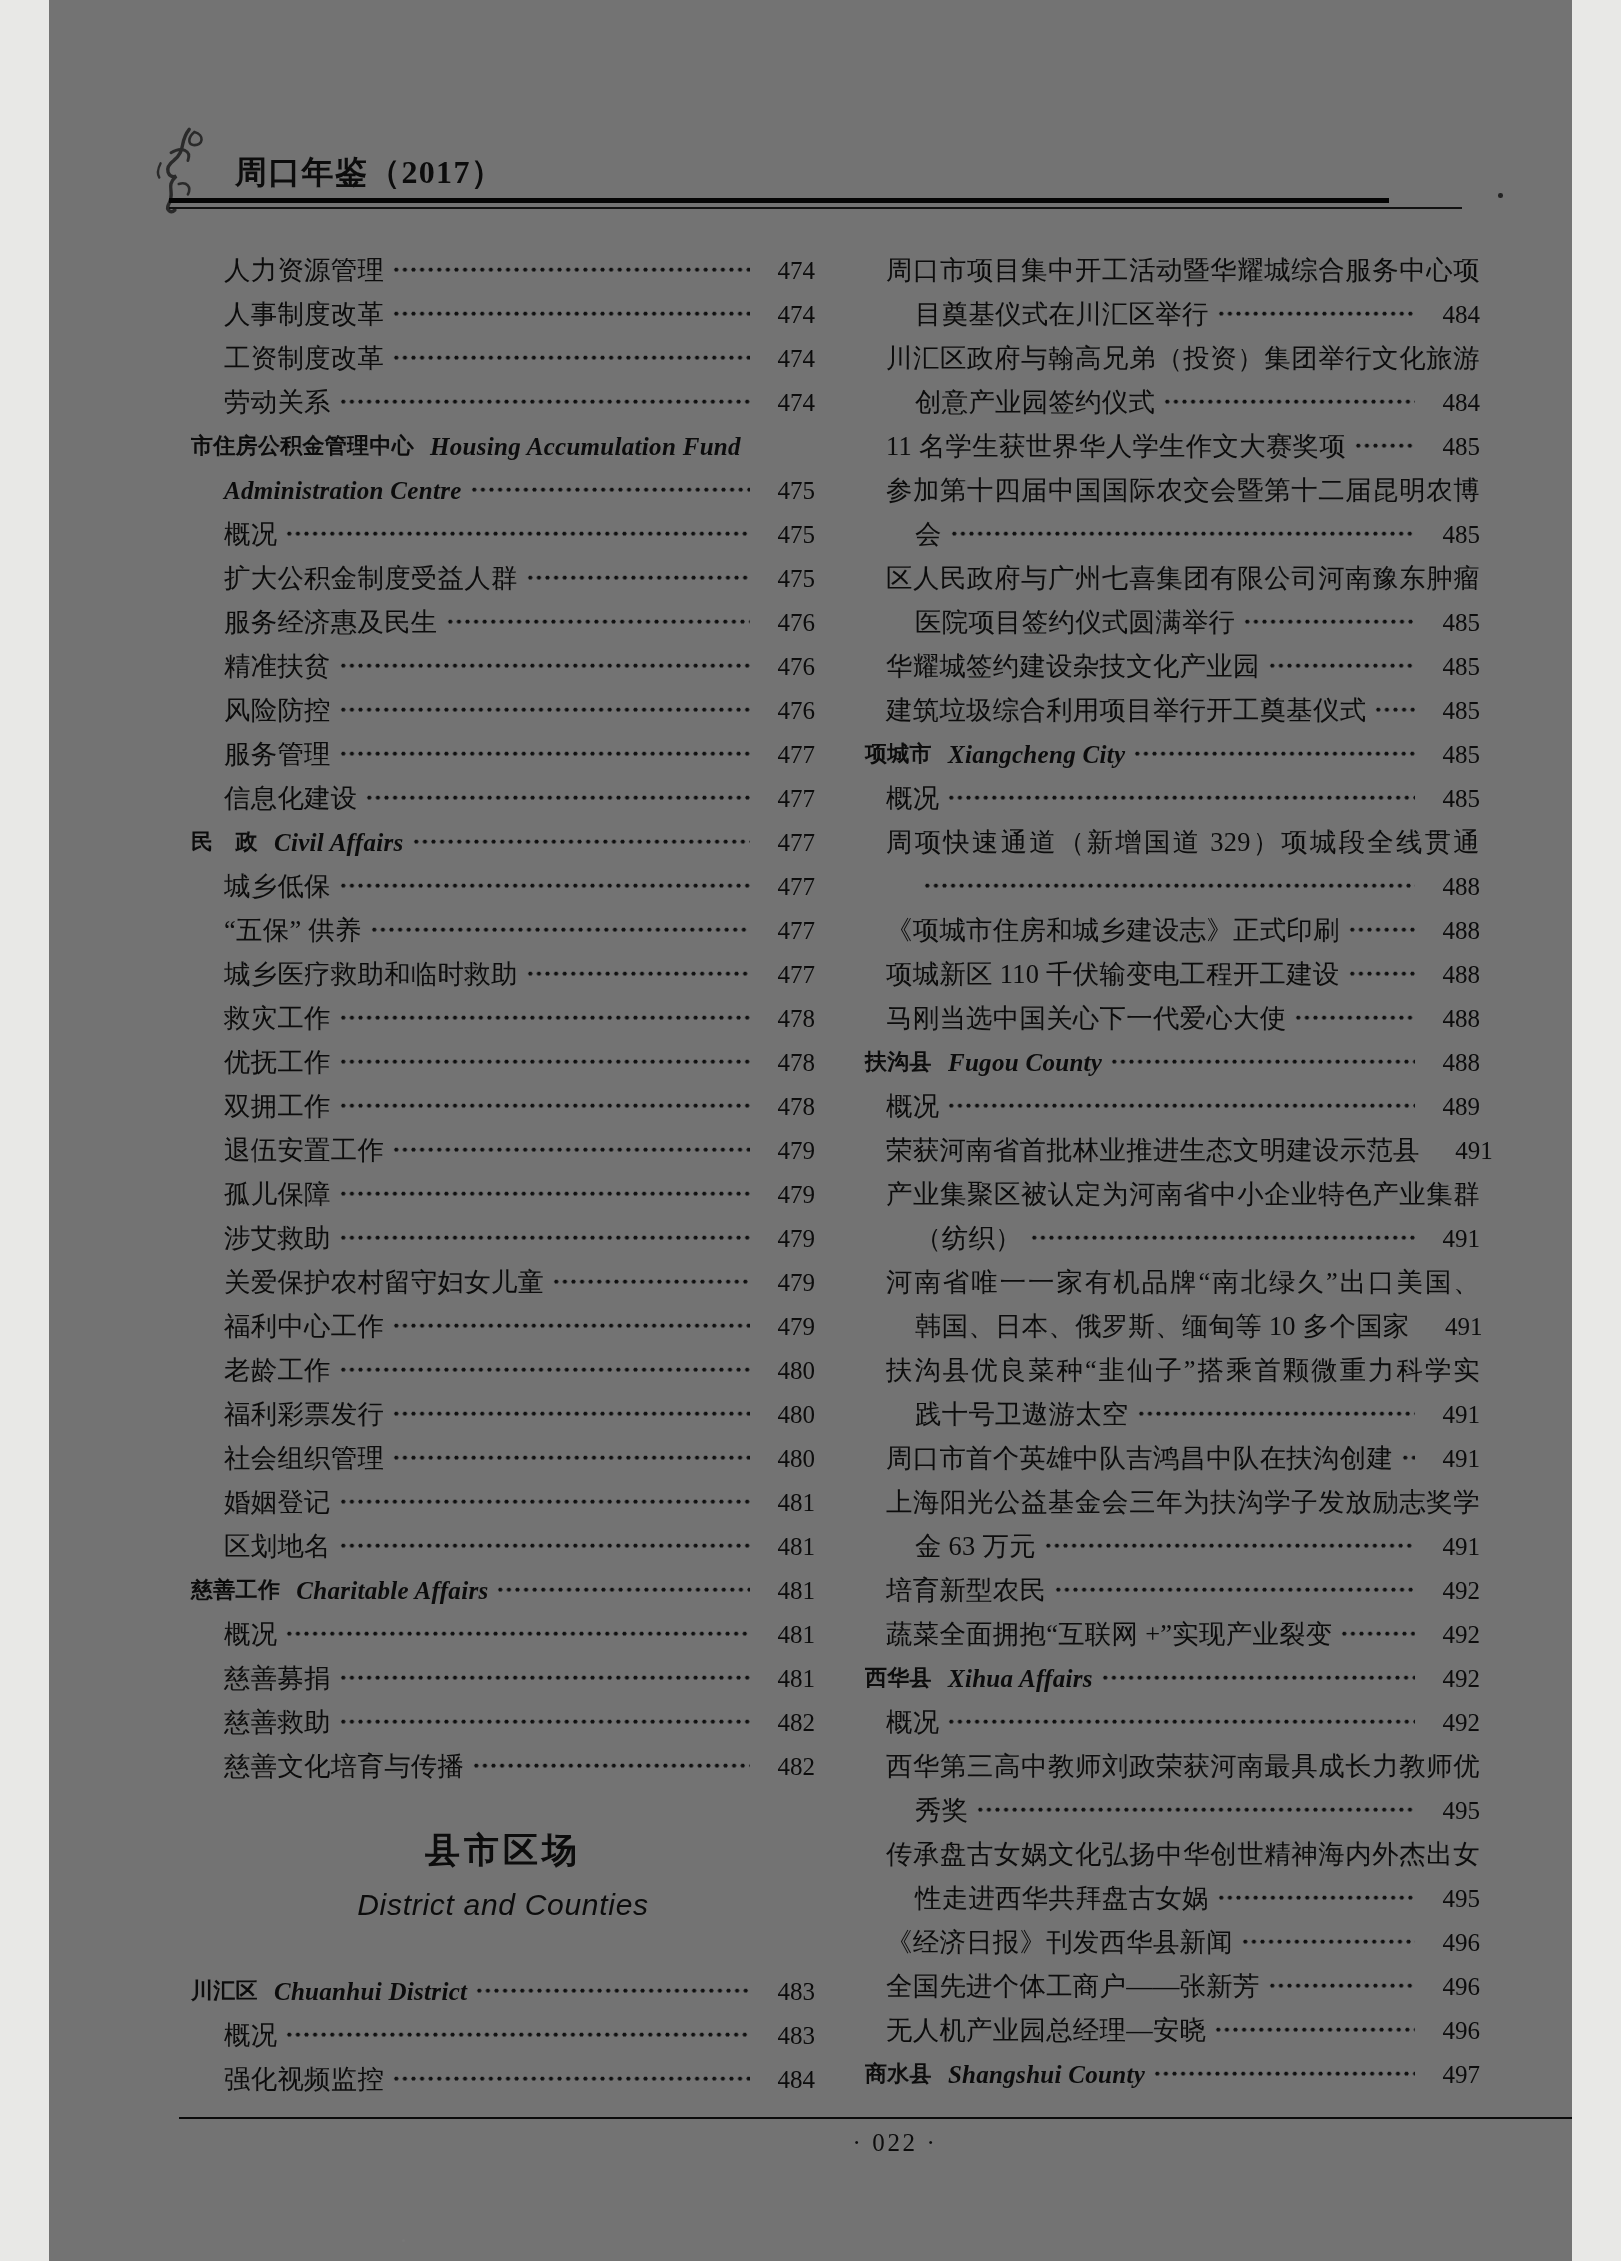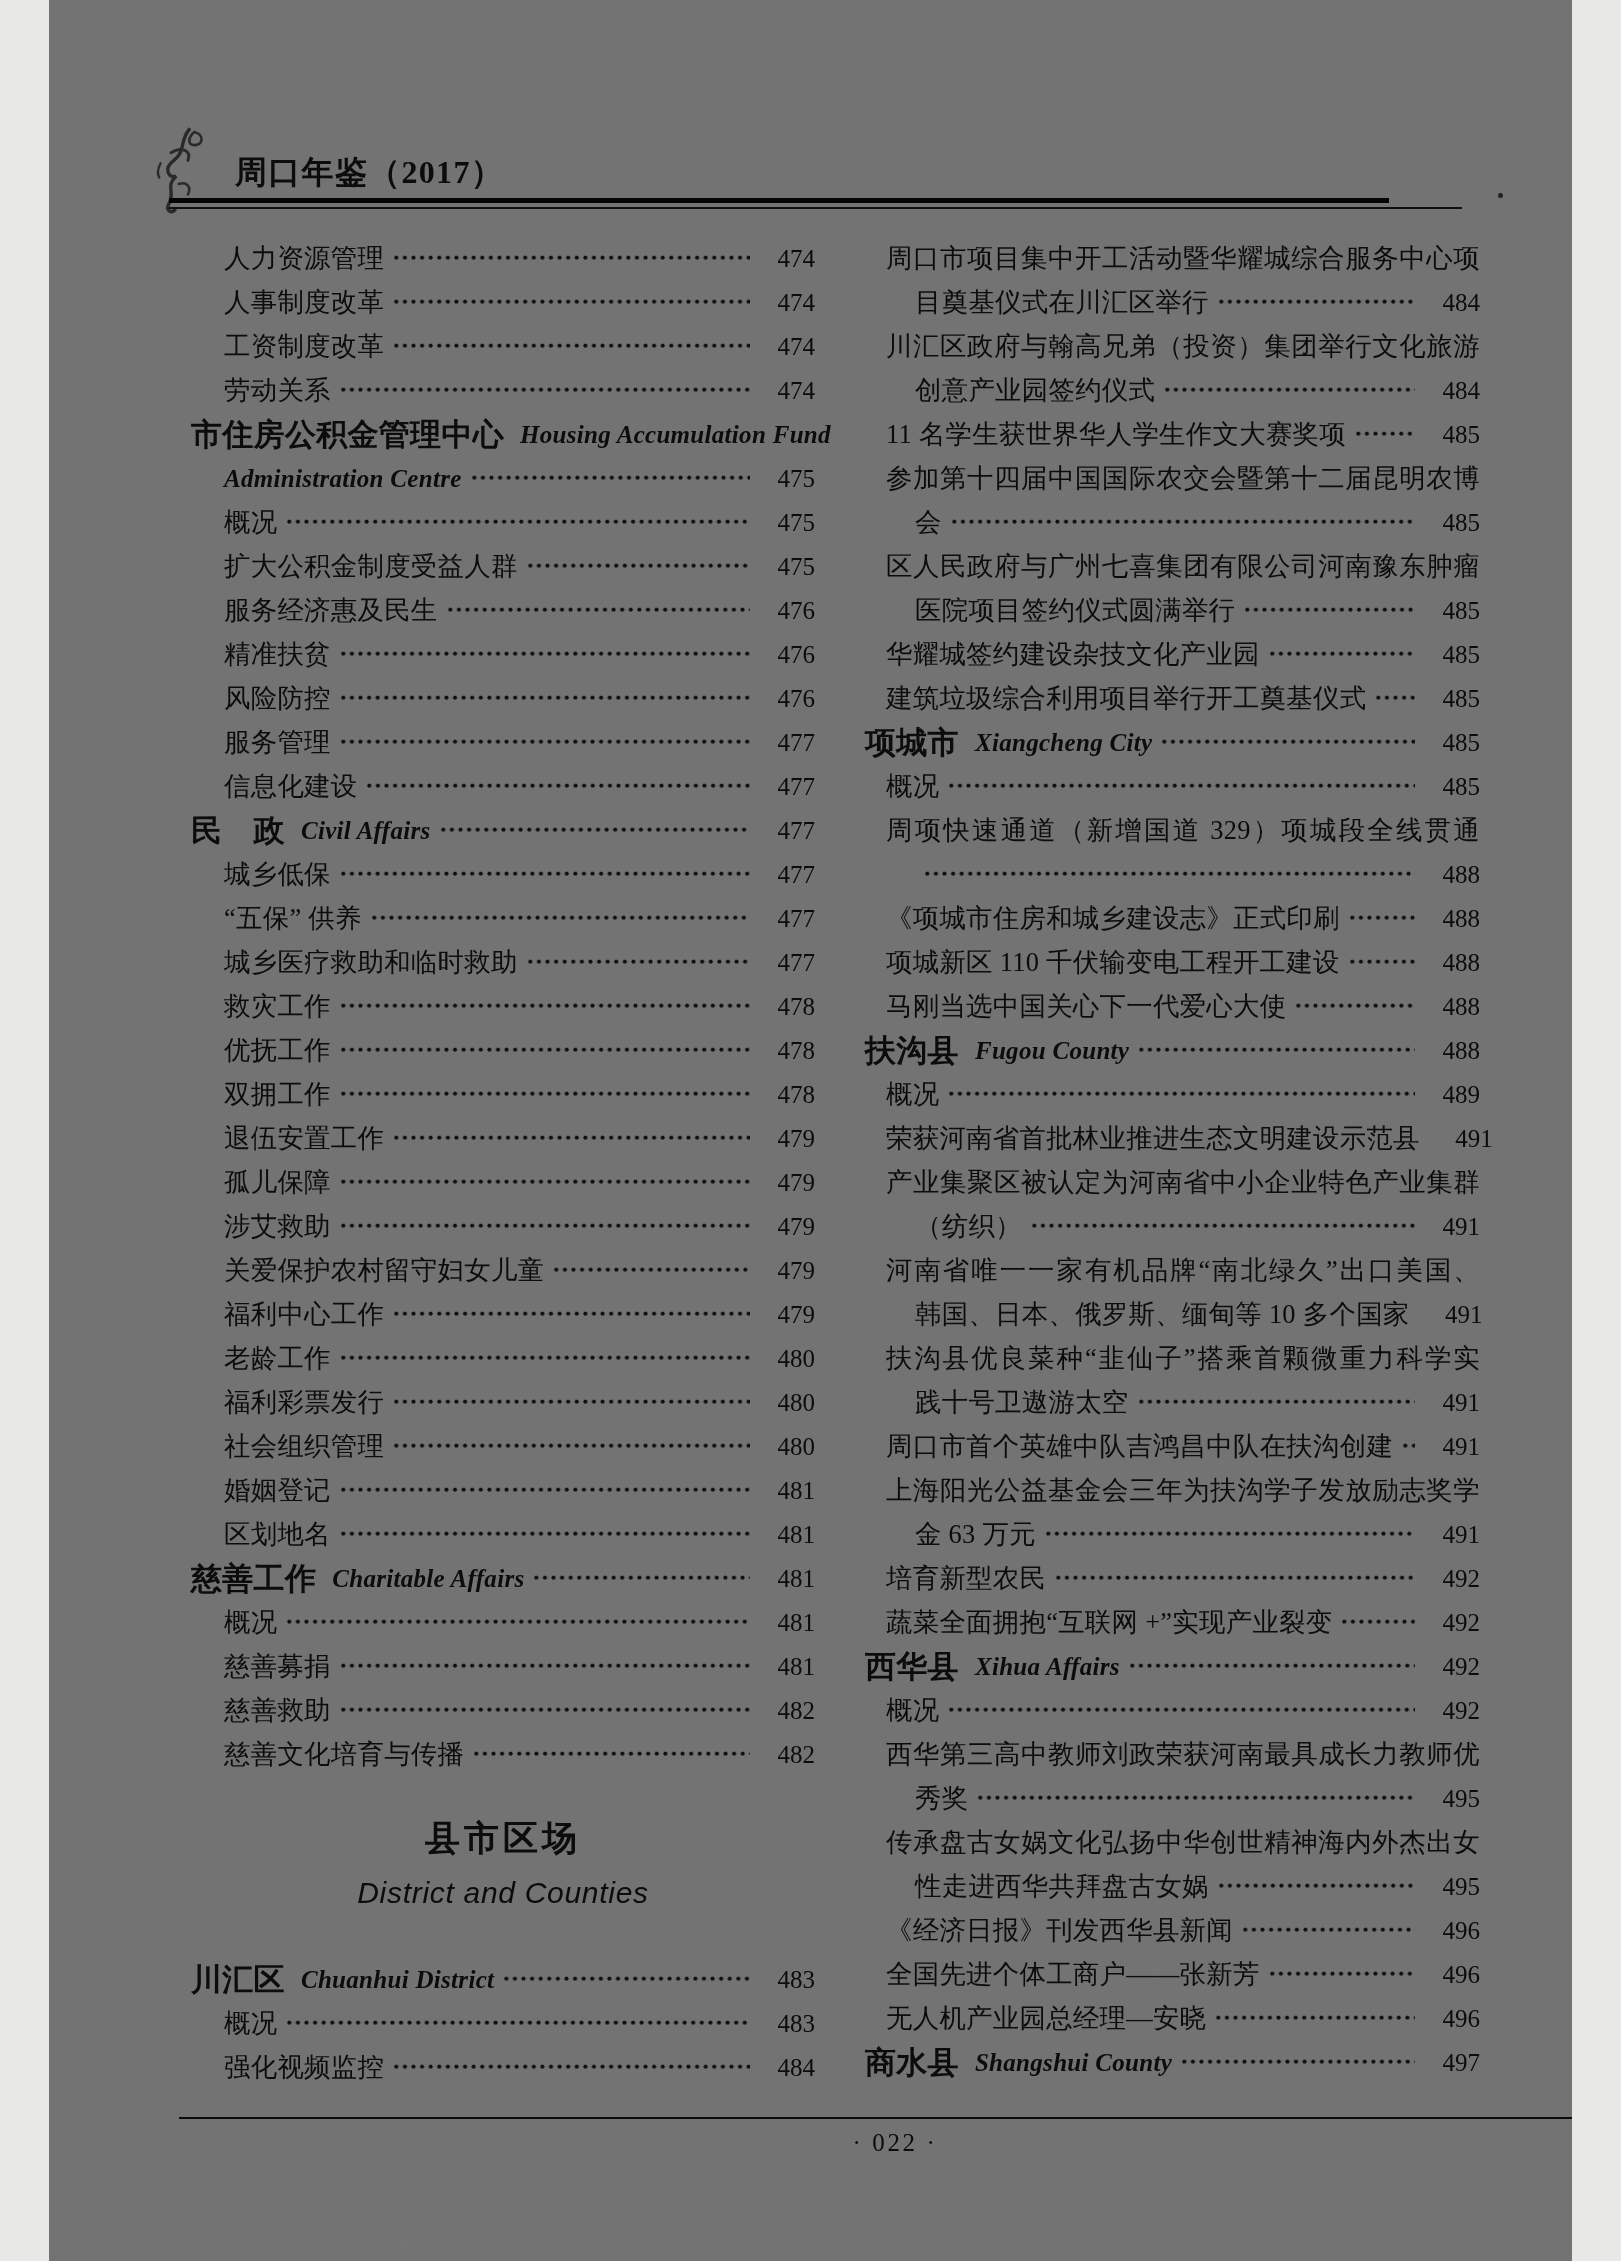--- a/index.html
+++ b/index.html
@@ -12,37 +12,37 @@
   .logo { position:absolute; left:96px; top:124px; width:78px; height:94px; }
   .hdr-title {
     position:absolute; left:186px; top:151px; font-size:32px; font-weight:700;
     letter-spacing:1.3px; white-space:nowrap;
   }
   .rule-thick { position:absolute; left:120px; top:198px; width:1220px; height:5.3px; background:#050505; }
   .rule-thin  { position:absolute; left:120px; top:207px; width:1293px; height:2px; background:#111; }
   .speck-a { position:absolute; left:1449px; top:193px; width:4.6px; height:4.6px; border-radius:50%; background:#222; }
   .speck-b { position:absolute; left:353px; top:2239px; width:3.3px; height:3.3px; border-radius:50%; background:#777; }
   
-  .col { position:absolute; top:236px; }
+  .col { position:absolute; top:248px; }
   .col-left  { left:142px;  width:624px; }
   .col-right { left:816px; width:615px; }
   .row { height:44px; display:flex; align-items:center; font-size:26.4px; line-height:1; }
   .zh { white-space:nowrap; letter-spacing:0.3px; }
   .en {
     font-style:italic; font-weight:600; font-size:25px; margin-left:16px;
     white-space:nowrap; font-family:"Liberation Serif",serif; letter-spacing:0.3px;
   }
   .pg { font-size:25px; width:61px; text-align:right; flex:none; font-family:"Liberation Serif",serif; }
   .dots {
     flex:1; height:9.3px; margin:0 4px 0 8px; align-self:center;
     background-image:radial-gradient(circle at 4.3px 4.6px, #101010 1.8px, transparent 2.3px);
     background-size:8.6px 9.3px; background-repeat:repeat-x; background-position:left center;
     min-width:0;
   }
-  .row.h .zh, .row.hw .zh { font-weight:700; font-size:31px; }
+  .row.h .zh, .row.hw .zh { font-weight:700; font-size:22px; }
   
   .col-left  .row.e  .zh { padding-left:33px; }
   .col-left  .row.hwl .en { margin-left:0; padding-left:33px; }
   .col-right .row.e  .zh { padding-left:21px; }
   .col-right .row.wf .zh { padding-left:21px; }
   .col-right .row.wl .zh { padding-left:50px; }
   
   .row.wf .zh { flex:1; white-space:normal; text-align:justify; text-align-last:justify; text-justify:inter-character; }
   
   .section-block { margin:40px 0 46px 0; text-align:center; }

